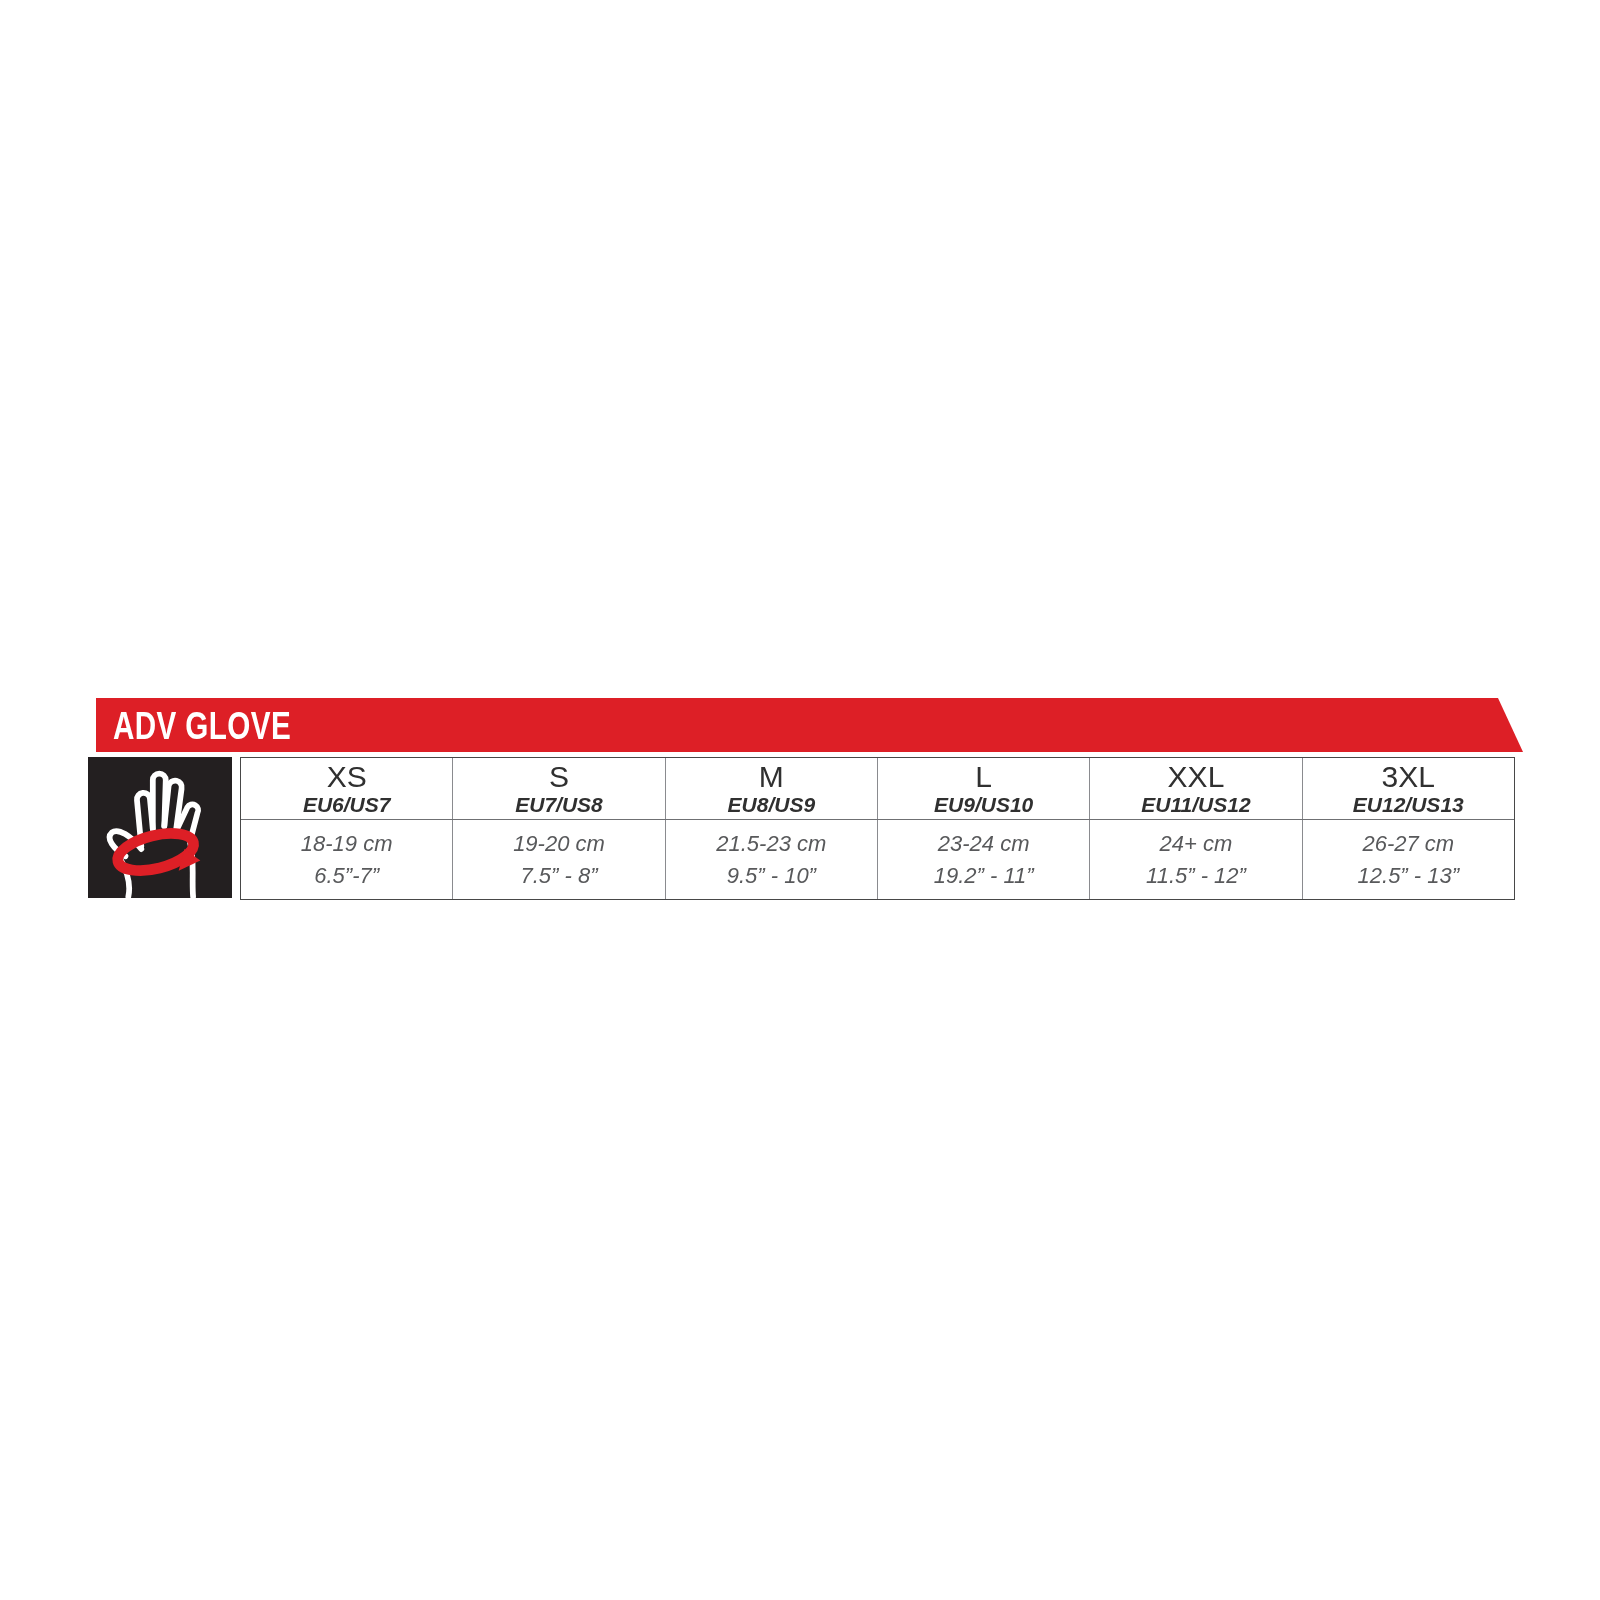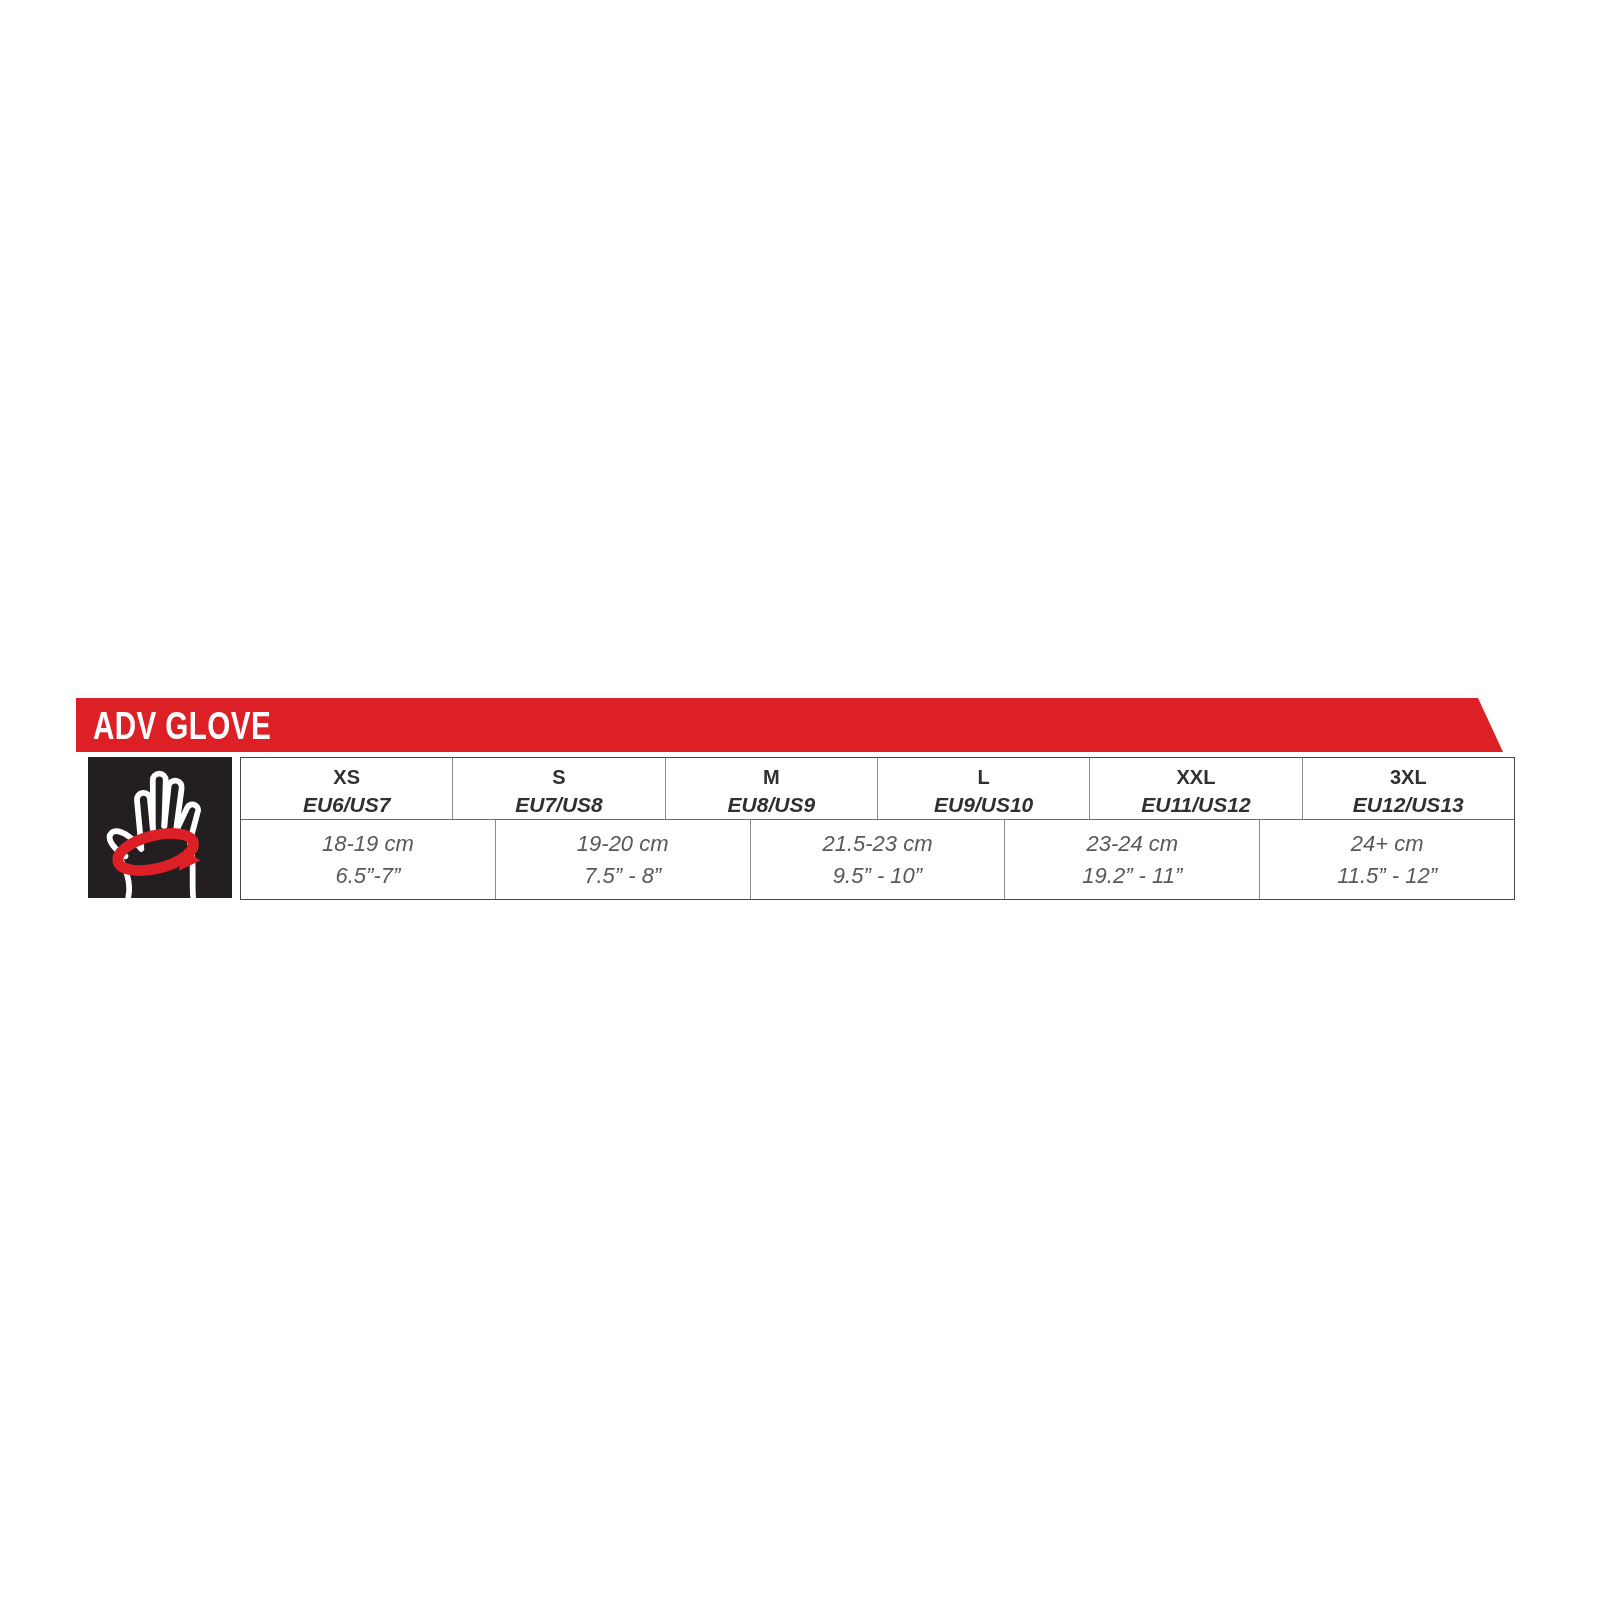--- a/index.html
+++ b/index.html
@@ -7,21 +7,21 @@
     width: 1600px; height: 1600px;
     background: #ffffff;
     position: relative;
     font-family: "Liberation Sans", sans-serif;
     overflow: hidden;
   }
 
   
   .banner {
     position: absolute;
-    left: 76px; top: 698px;
+    left: 96px; top: 698px;
     width: 1427px; height: 54px;
     background: #dd1f26;
     clip-path: polygon(0 0, calc(100% - 25px) 0, 100% 100%, 0 100%);
     display: flex;
     align-items: center;
   }
   .banner-title {
     color: #ffffff;
     font-size: 38px;
     font-weight: 800;
@@ -70,22 +70,22 @@
     flex-direction: column;
     align-items: center;
     justify-content: center;
     box-sizing: border-box;
   }
   .header-row .cell + .cell,
   .data-row .cell + .cell {
     border-left: 1px solid #8a8b8f;
   }
   .size-label {
-    font-size: 20px;
-    font-weight: 700;
+    font-size: 30px;
+    font-weight: 400;
     color: #303030;
     line-height: 32px;
   }
   .euus-label {
     font-size: 21px;
     font-weight: 700;
     color: #303030;
     line-height: 24px;
     font-style: italic;
   }
@@ -168,14 +168,18 @@
       <div class="inch-label">9.5” - 10”</div>
     </div>
     <div class="cell">
       <div class="cm-label">23-24 cm</div>
       <div class="inch-label">19.2” - 11”</div>
     </div>
     <div class="cell">
       <div class="cm-label">24+ cm</div>
       <div class="inch-label">11.5” - 12”</div>
     </div>
+    <div class="cell">
+      <div class="cm-label">26-27 cm</div>
+      <div class="inch-label">12.5” - 13”</div>
+    </div>
   </div>
 </div>
 
 </body></html>

